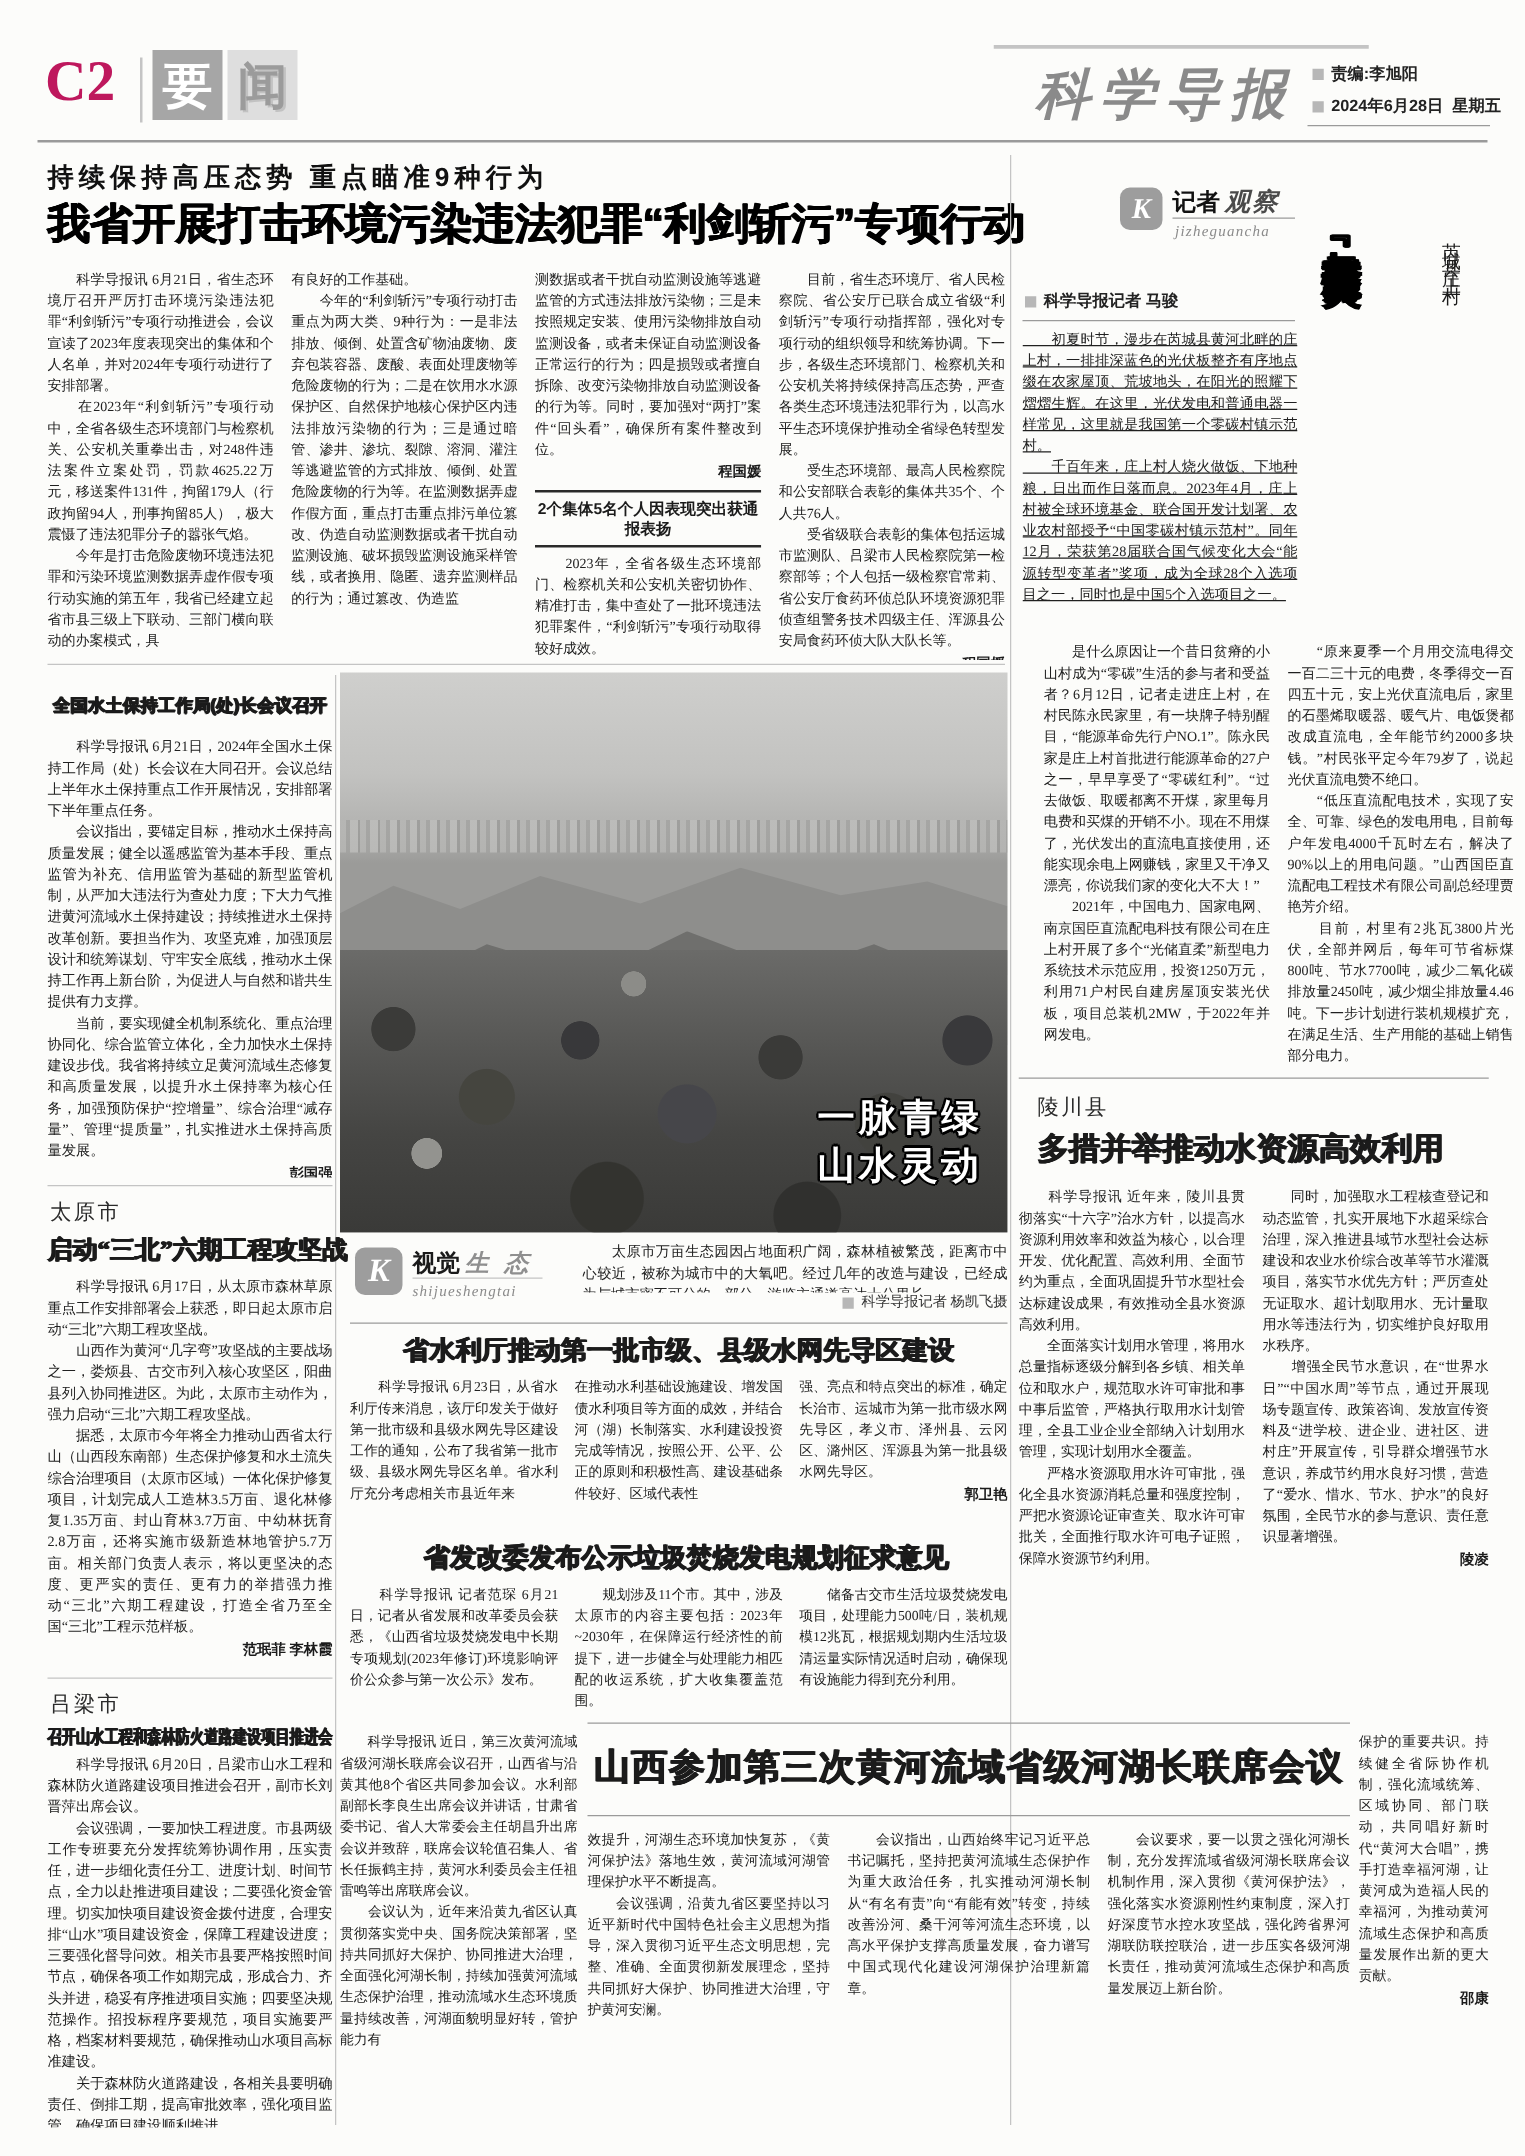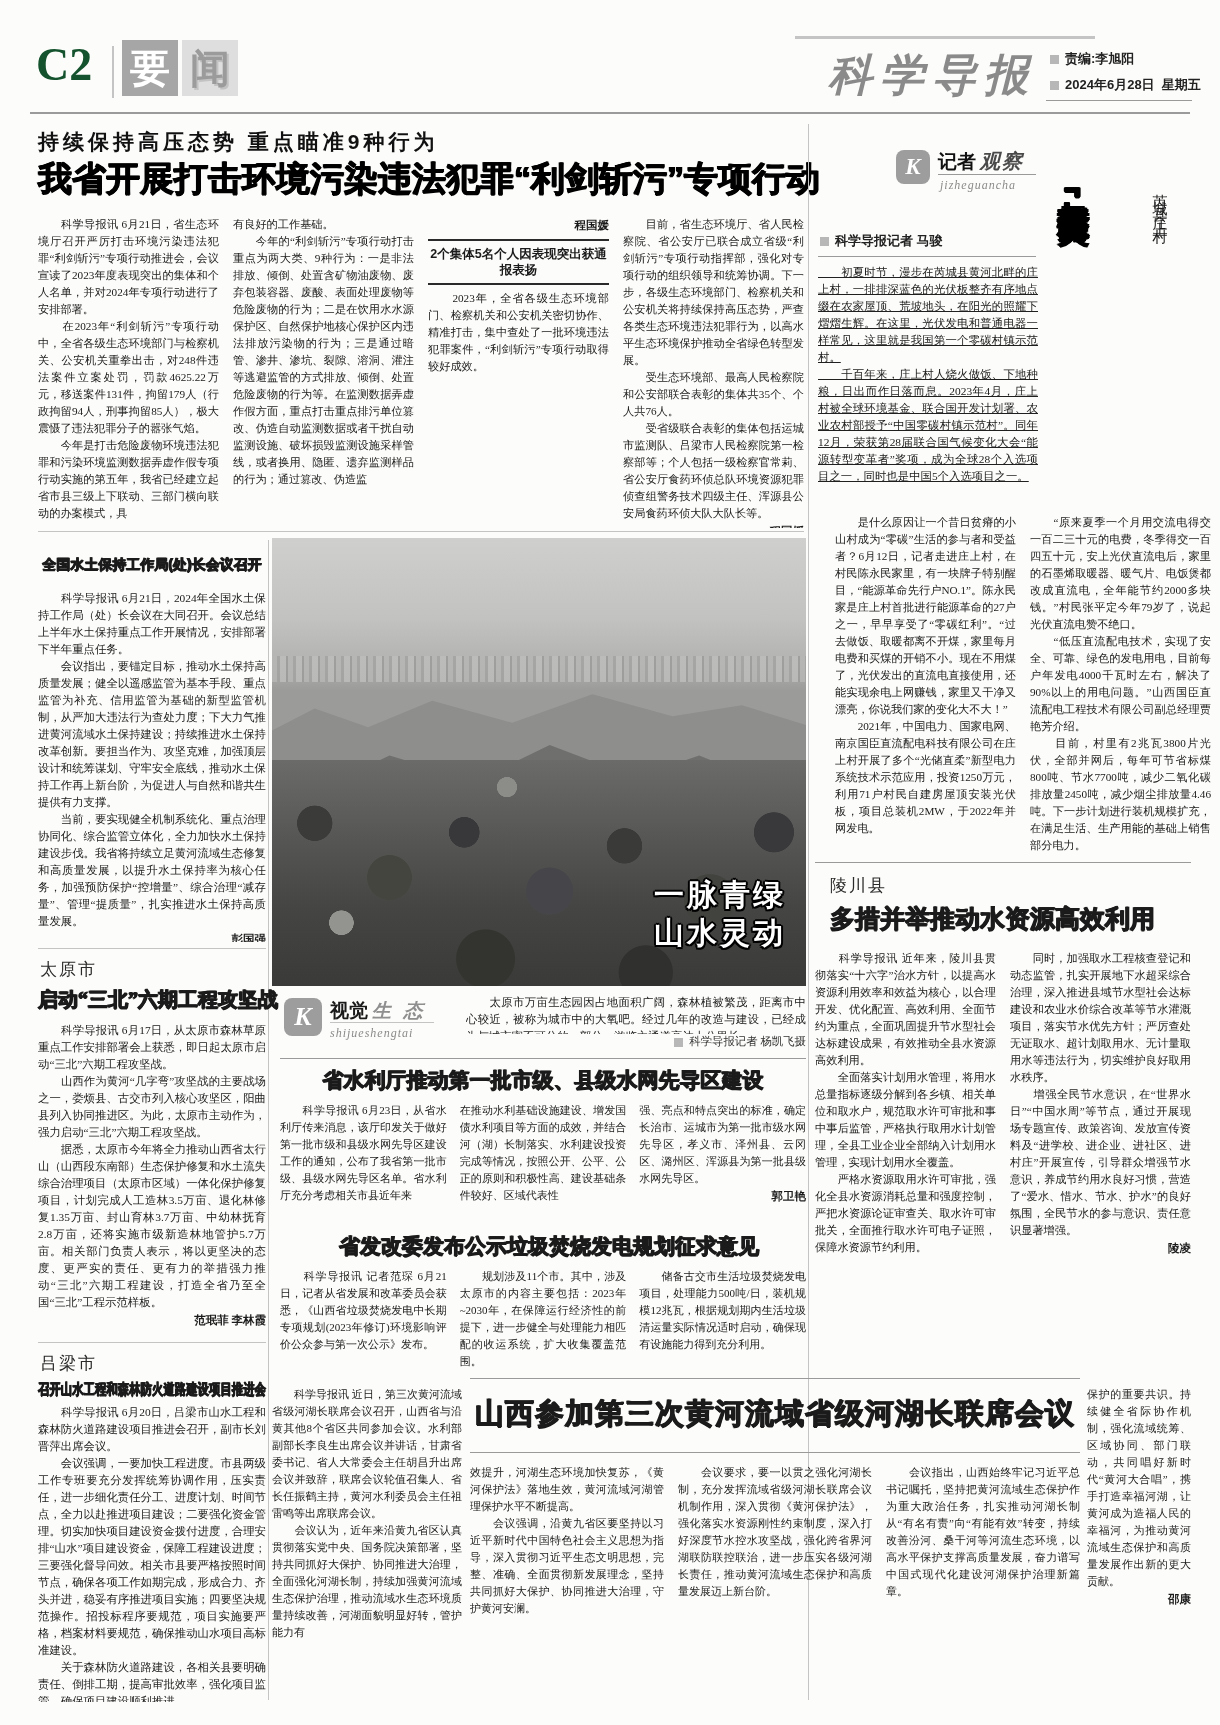--- a/index.html
+++ b/index.html
@@ -32,21 +32,21 @@
                              1.5px 1.5px 0 #000,-1.5px -1.5px 0 #000,1.5px -1.5px 0 #000,-1.5px 1.5px 0 #000; }
   .cap-logo-black { font:bold 19px "Liberation Sans",sans-serif; color:#1a1a1a; }
   .cap-logo-gray { font:italic bold 19px "DejaVu Serif",serif; color:#8f8f8f; letter-spacing:3px; }
   .pinyin { font:italic 12px "Liberation Serif",serif; color:#8a8a8a; letter-spacing:1px; }
 </style>
 </head>
 <body>
 
 <div class="page">
 
-  <div class="abs" style="left:36px;top:38px;font:bold 46px 'Liberation Serif',serif;color:#14532d;">C2</div>
+  <div class="abs" style="left:36px;top:38px;font:bold 46px 'Liberation Serif',serif;color:#be185d;">C2</div>
   <div class="abs rule-light" style="left:112px;top:46px;width:2px;height:52px;"></div>
   <div class="abs sans" style="left:122px;top:40px;width:56px;height:56px;background:#a6a6a6;color:#fff;font-size:40px;font-weight:bold;display:flex;align-items:center;justify-content:center;">要</div>
   <div class="abs sans" style="left:182px;top:40px;width:56px;height:56px;background:#dedede;color:#9b9b9b;font-size:40px;font-weight:bold;display:flex;align-items:center;justify-content:center;text-shadow:2px 2px 0 #c2c2c2;">闻</div>
   <div class="abs rule-light" style="left:795px;top:36px;width:300px;height:3px;"></div>
   <div class="abs" style="left:828px;top:46px;font:italic bold 44px 'DejaVu Serif',serif;color:#8a8a8a;letter-spacing:8px;">科学导报</div>
   <div class="abs sans" style="left:1050px;top:50px;font-size:13px;font-weight:bold;color:#222;">
     <span class="sq"></span><span>责编:李旭阳</span>
   </div>
   <div class="abs sans" style="left:1050px;top:76px;font-size:13px;font-weight:bold;color:#222;">
     <span class="sq"></span><span>2024年6月28日</span>&nbsp;&nbsp;<span>星期五</span>
@@ -56,20 +56,21 @@
 
   <div class="abs sans" style="left:38px;top:128px;font-size:21px;font-weight:bold;letter-spacing:4px;color:#111;">持续保持高压态势 重点瞄准9种行为</div>
   <div class="abs sans heavy" style="left:38px;top:156px;width:766px;font-size:34px;font-weight:bold;letter-spacing:0px;color:#000;white-space:nowrap;">我省开展打击环境污染违法犯罪“利剑斩污”专项行动</div>
   <div class="abs colset" style="left:38px;top:216px;width:766px;height:312px;gap:14px;">
     <div class="col">　　科学导报讯 6月21日，省生态环境厅召开严厉打击环境污染违法犯罪“利剑斩污”专项行动推进会，会议宣读了2023年度表现突出的集体和个人名单，并对2024年专项行动进行了安排部署。
 　　在2023年“利剑斩污”专项行动中，全省各级生态环境部门与检察机关、公安机关重拳出击，对248件违法案件立案处罚，罚款4625.22万元，移送案件131件，拘留179人（行政拘留94人，刑事拘留85人），极大震慑了违法犯罪分子的嚣张气焰。
 　　今年是打击危险废物环境违法犯罪和污染环境监测数据弄虚作假专项行动实施的第五年，我省已经建立起省市县三级上下联动、三部门横向联动的办案模式，具</div>
     <div class="col">有良好的工作基础。
 　　今年的“利剑斩污”专项行动打击重点为两大类、9种行为：一是非法排放、倾倒、处置含矿物油废物、废弃包装容器、废酸、表面处理废物等危险废物的行为；二是在饮用水水源保护区、自然保护地核心保护区内违法排放污染物的行为；三是通过暗管、渗井、渗坑、裂隙、溶洞、灌注等逃避监管的方式排放、倾倒、处置危险废物的行为等。在监测数据弄虚作假方面，重点打击重点排污单位篡改、伪造自动监测数据或者干扰自动监测设施、破坏损毁监测设施采样管线，或者换用、隐匿、遗弃监测样品的行为；通过篡改、伪造监</div>
     <div style="overflow:hidden;">
+      <div class="col">测数据或者干扰自动监测设施等逃避监管的方式违法排放污染物；三是未按照规定安装、使用污染物排放自动监测设备，或者未保证自动监测设备正常运行的行为；四是损毁或者擅自拆除、改变污染物排放自动监测设备的行为等。同时，要加强对“两打”案件“回头看”，确保所有案件整改到位。</div>
       <span class="byline">程国媛</span>
       <div class="subheadbox">2个集体5名个人因表现突出获通报表扬</div>
       <div class="col">　　2023年，全省各级生态环境部门、检察机关和公安机关密切协作、精准打击，集中查处了一批环境违法犯罪案件，“利剑斩污”专项行动取得较好成效。</div>
     </div>
     <div style="overflow:hidden;">
       <div class="col">　　目前，省生态环境厅、省人民检察院、省公安厅已联合成立省级“利剑斩污”专项行动指挥部，强化对专项行动的组织领导和统筹协调。下一步，各级生态环境部门、检察机关和公安机关将持续保持高压态势，严查各类生态环境违法犯罪行为，以高水平生态环境保护推动全省绿色转型发展。
 　　受生态环境部、最高人民检察院和公安部联合表彰的集体共35个、个人共76人。
 　　受省级联合表彰的集体包括运城市监测队、吕梁市人民检察院第一检察部等；个人包括一级检察官常莉、省公安厅食药环侦总队环境资源犯罪侦查组警务技术四级主任、浑源县公安局食药环侦大队大队长等。</div>
       <span class="byline">程国媛</span>
     </div>
@@ -198,21 +199,21 @@
   </div>
 
   <div class="abs col" style="left:272px;top:1386px;width:190px;height:314px;font-size:11px;">　　科学导报讯 近日，第三次黄河流域省级河湖长联席会议召开，山西省与沿黄其他8个省区共同参加会议。水利部副部长李良生出席会议并讲话，甘肃省委书记、省人大常委会主任胡昌升出席会议并致辞，联席会议轮值召集人、省长任振鹤主持，黄河水利委员会主任祖雷鸣等出席联席会议。
 　　会议认为，近年来沿黄九省区认真贯彻落实党中央、国务院决策部署，坚持共同抓好大保护、协同推进大治理，全面强化河湖长制，持续加强黄河流域生态保护治理，推动流域水生态环境质量持续改善，河湖面貌明显好转，管护能力有</div>
   <div class="abs rule" style="left:470px;top:1378px;width:610px;height:1px;"></div>
   <div class="abs sans heavy" style="left:470px;top:1394px;width:610px;text-align:center;font-size:29px;font-weight:bold;letter-spacing:1px;">山西参加第三次黄河流域省级河湖长联席会议</div>
   <div class="abs rule" style="left:470px;top:1452px;width:610px;height:1px;"></div>
   <div class="abs colset" style="left:470px;top:1464px;width:610px;height:236px;gap:14px;">
     <div class="col" style="font-size:11px;">效提升，河湖生态环境加快复苏，《黄河保护法》落地生效，黄河流域河湖管理保护水平不断提高。
 　　会议强调，沿黄九省区要坚持以习近平新时代中国特色社会主义思想为指导，深入贯彻习近平生态文明思想，完整、准确、全面贯彻新发展理念，坚持共同抓好大保护、协同推进大治理，守护黄河安澜。</div>
+    <div class="col" style="font-size:11px;">　　会议指出，山西始终牢记习近平总书记嘱托，坚持把黄河流域生态保护作为重大政治任务，扎实推动河湖长制从“有名有责”向“有能有效”转变，持续改善汾河、桑干河等河流生态环境，以高水平保护支撑高质量发展，奋力谱写中国式现代化建设河湖保护治理新篇章。</div>
     <div class="col" style="font-size:11px;">　　会议要求，要一以贯之强化河湖长制，充分发挥流域省级河湖长联席会议机制作用，深入贯彻《黄河保护法》，强化落实水资源刚性约束制度，深入打好深度节水控水攻坚战，强化跨省界河湖联防联控联治，进一步压实各级河湖长责任，推动黄河流域生态保护和高质量发展迈上新台阶。</div>
-    <div class="col" style="font-size:11px;">　　会议指出，山西始终牢记习近平总书记嘱托，坚持把黄河流域生态保护作为重大政治任务，扎实推动河湖长制从“有名有责”向“有能有效”转变，持续改善汾河、桑干河等河流生态环境，以高水平保护支撑高质量发展，奋力谱写中国式现代化建设河湖保护治理新篇章。</div>
   </div>
   <div class="abs" style="left:1087px;top:1386px;width:104px;height:314px;overflow:hidden;">
     <div class="col" style="font-size:11px;">保护的重要共识。持续健全省际协作机制，强化流域统筹、区域协同、部门联动，共同唱好新时代“黄河大合唱”，携手打造幸福河湖，让黄河成为造福人民的幸福河，为推动黄河流域生态保护和高质量发展作出新的更大贡献。</div>
     <span class="byline">邵康</span>
   </div>
 
 </div>
 
 </body></html>

